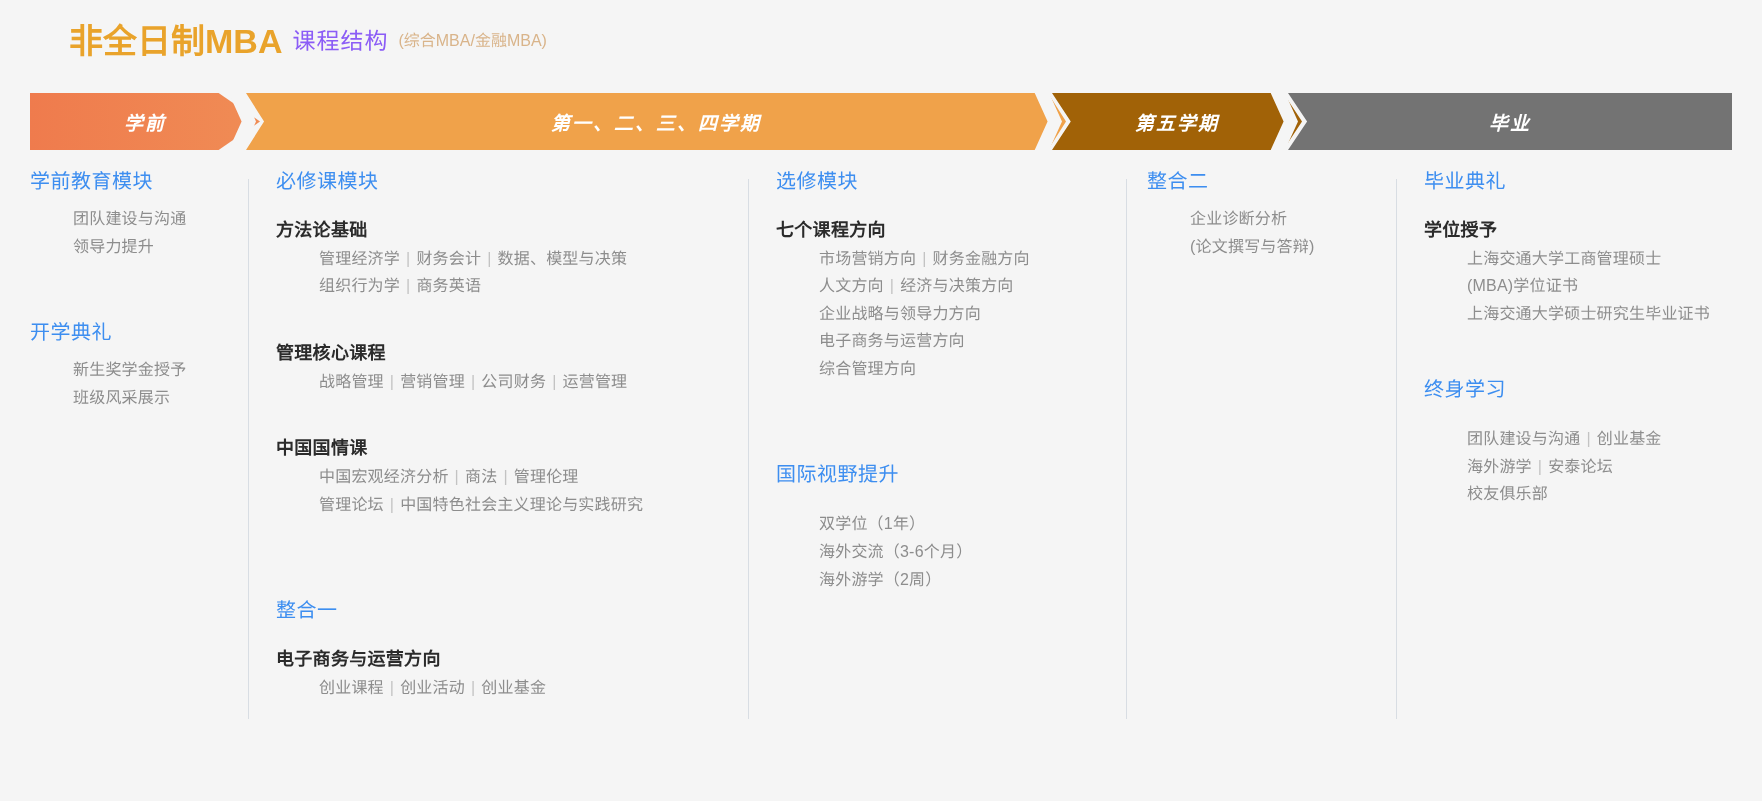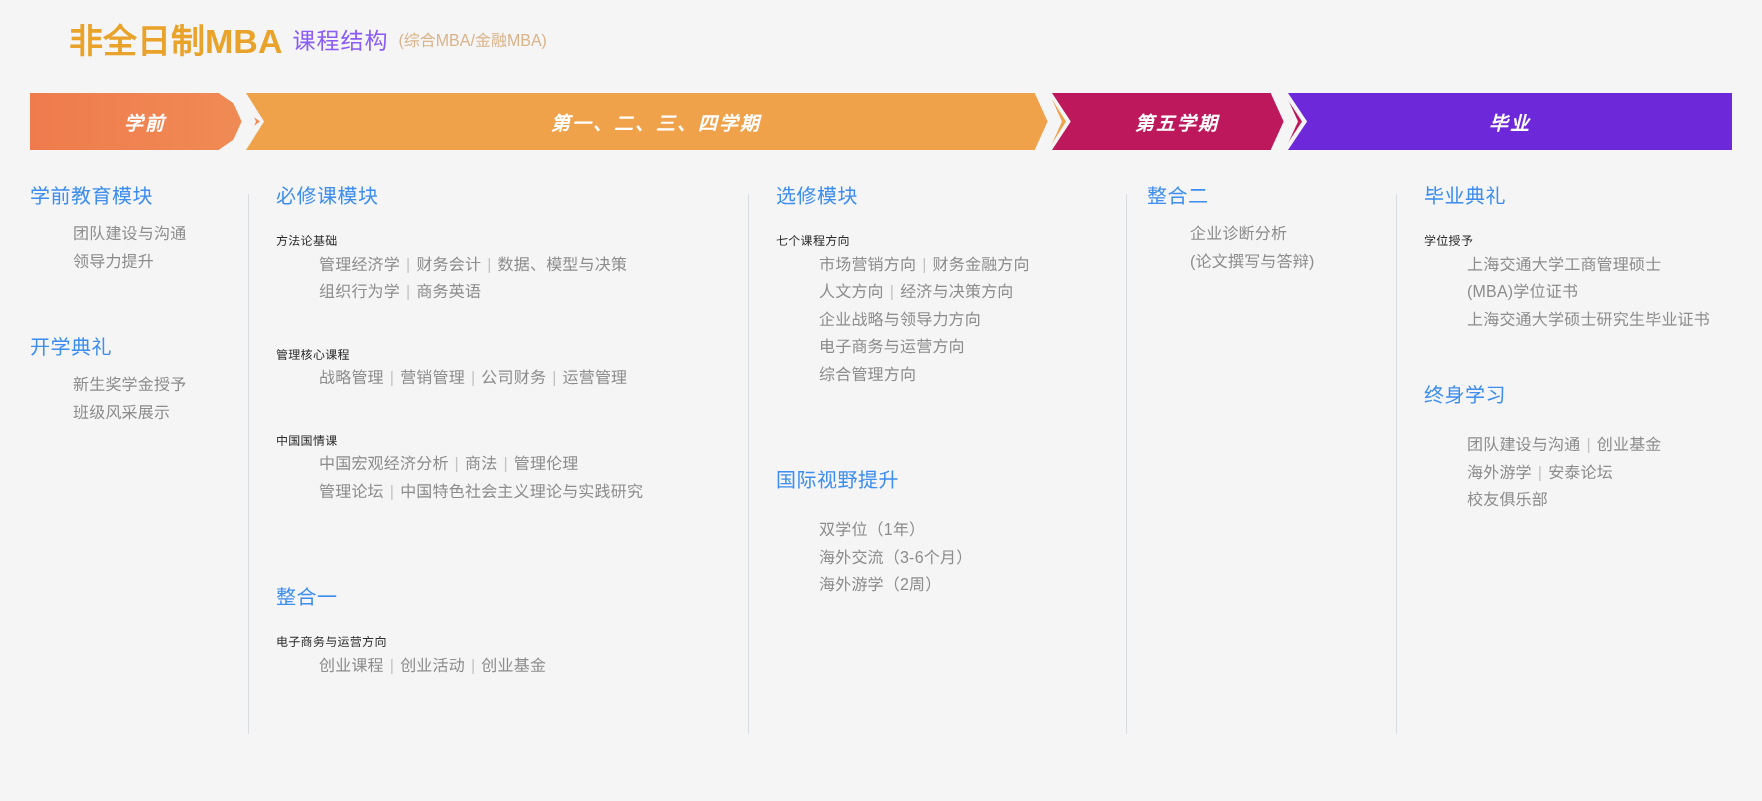--- a/index.html
+++ b/index.html
@@ -86,28 +86,28 @@
   .seg-2 {
     left: 246px;
     width: 820px;
     background: #f0a24a;
     clip-path: polygon(0 0, 97.8% 0, 100% 50%, 97.8% 100%, 0 100%, 2.2% 50%);
   }
   
   .seg-3 {
     left: 1052px;
     width: 250px;
-    background: #be185d;
+    background: #a16207;
     clip-path: polygon(0 0, 92.5% 0, 100% 50%, 92.5% 100%, 0 100%, 7.5% 50%);
   }
   
   .seg-4 {
     left: 1288px;
     width: 444px;
-    background: #6d28d9;
+    background: #737373;
     clip-path: polygon(0 0, 100% 0, 100% 100%, 0 100%, 4.3% 50%);
     align-items: center;
   }
 
   
   .notch {
     position: absolute;
     top: -6px;
     height: 69px;
     width: 30px;
@@ -115,21 +115,21 @@
     z-index: 2;
   }
   .notch-1 { left: 226px; clip-path: polygon(0 0, 48% 0, 100% 50%, 48% 100%, 0 100%, 52% 50%); }
   .notch-2 { left: 1032px; clip-path: polygon(0 0, 48% 0, 100% 50%, 48% 100%, 0 100%, 52% 50%); }
   .notch-3 { left: 1268px; clip-path: polygon(0 0, 48% 0, 100% 50%, 48% 100%, 0 100%, 52% 50%); }
 
   
   .columns {
     position: absolute;
     left: 0;
-    top: 182px;
+    top: 167px;
     width: 1762px;
     height: 619px;
     display: flex;
   }
   .col {
     position: relative;
     height: 560px;
     padding: 0 0 0 28px;
   }
   .col.with-rule::before {
@@ -151,22 +151,22 @@
 
   .heading {
     color: #3d8ef0;
     font-size: 20px;
     font-weight: normal;
     letter-spacing: 0.5px;
     line-height: 1.4;
   }
   .sub-heading {
     color: #2b2b2b;
-    font-size: 12px;
-    font-weight: normal;
+    font-size: 18px;
+    font-weight: bold;
     letter-spacing: 0.3px;
     line-height: 1.55;
   }
   .body-line {
     color: #8d8d8d;
     font-size: 16px;
     line-height: 1.72;
     letter-spacing: 0.2px;
     white-space: nowrap;
     margin-left: 43px;

